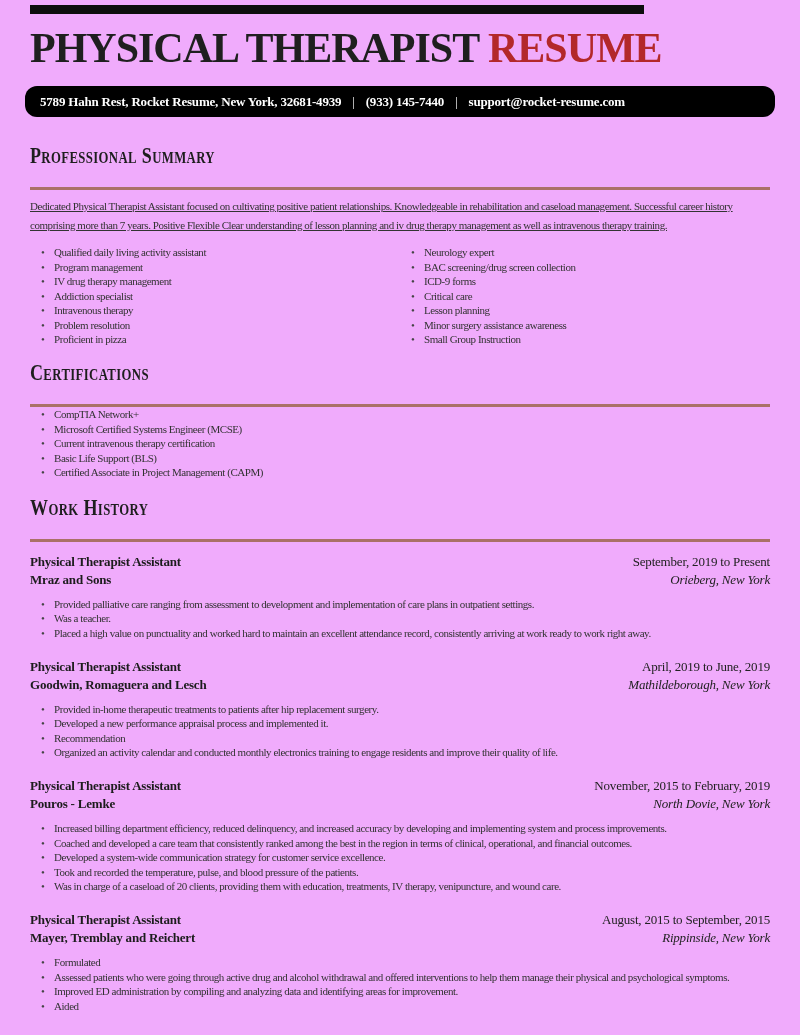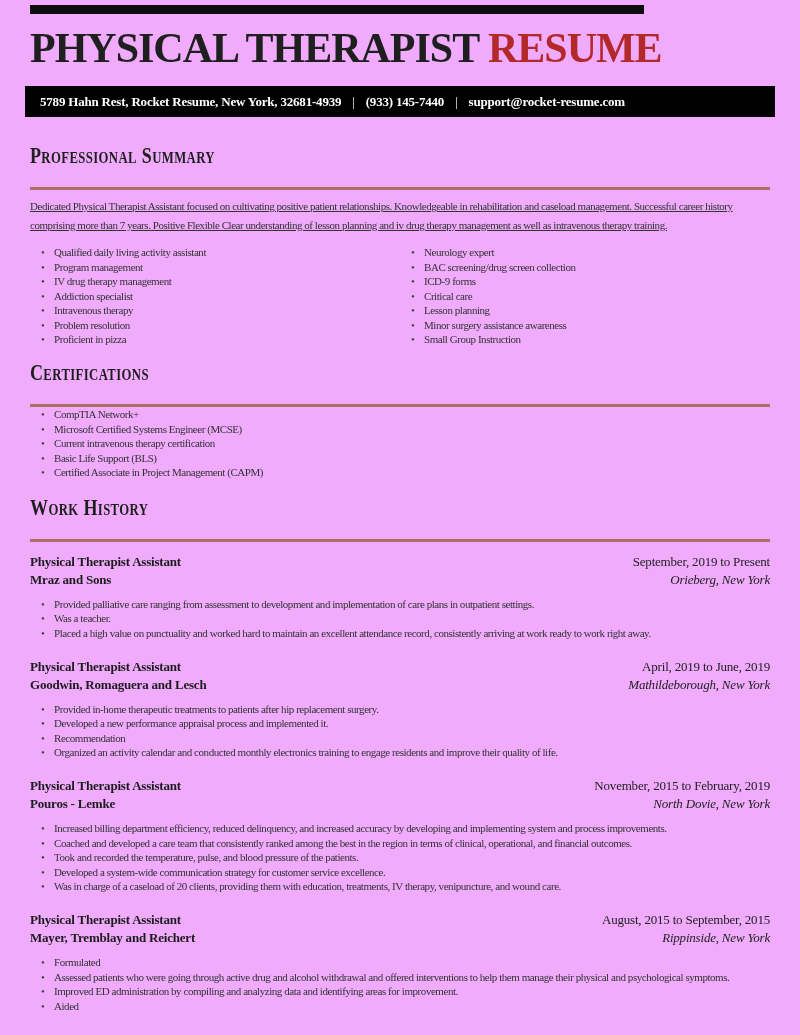--- a/index.html
+++ b/index.html
@@ -16,21 +16,21 @@
   }
   .top-bar{margin:5px 0 0 30px;width:614px;height:9px;background:#0d0d0d;}
   .title{
     margin:12px 30px 0 30px;font-size:42px;font-weight:bold;color:#1f1f1f;
     letter-spacing:-1px;line-height:44px;white-space:nowrap;
   }
   .title .accent{color:var(--accent);}
   .contact-bar{
     margin:16px 25px 0 25px;background:var(--bar);color:#ffffff;
     font-size:13px;font-weight:bold;letter-spacing:-0.2px;
-    padding:7px 10px 7px 15px;line-height:17px;white-space:nowrap;
+    padding:7px 10px 7px 15px;line-height:17px;white-space:nowrap;border-radius:12px;
   }
   .contact-bar .sep{margin:0 11px;font-weight:normal;}
   .section{margin:0 30px;}
   .section-heading{
     margin-top:26px;font-size:24px;font-variant:small-caps;font-weight:bold;
     color:#1e1e1e;line-height:24px;letter-spacing:0.5px;
     transform:scaleX(0.75);transform-origin:0 50%;white-space:nowrap;
   }
   .rule{height:3px;background:var(--rule);margin-top:3px;}
   .summary-text{
@@ -160,22 +160,22 @@
         <span class="job-dates">November, 2015 to February, 2019</span>
       </div>
       <div class="job-head">
         <span class="job-company">Pouros - Lemke</span>
         <span class="job-location">North Dovie, New York</span>
       </div>
       <ul class="blist">
 
       <li>Increased billing department efficiency, reduced delinquency, and increased accuracy by developing and implementing system and process improvements.</li>
           <li>Coached and developed a care team that consistently ranked among the best in the region in terms of clinical, operational, and financial outcomes.</li>
+          <li>Developed a system-wide communication strategy for customer service excellence.</li>
           <li>Took and recorded the temperature, pulse, and blood pressure of the patients.</li>
-          <li>Developed a system-wide communication strategy for customer service excellence.</li>
           <li>Was in charge of a caseload of 20 clients, providing them with education, treatments, IV therapy, venipuncture, and wound care.</li>
         </ul>
     </div>
 
     <div class="job">
       <div class="job-head">
         <span class="job-title">Physical Therapist Assistant</span>
         <span class="job-dates">August, 2015 to September, 2015</span>
       </div>
       <div class="job-head">

